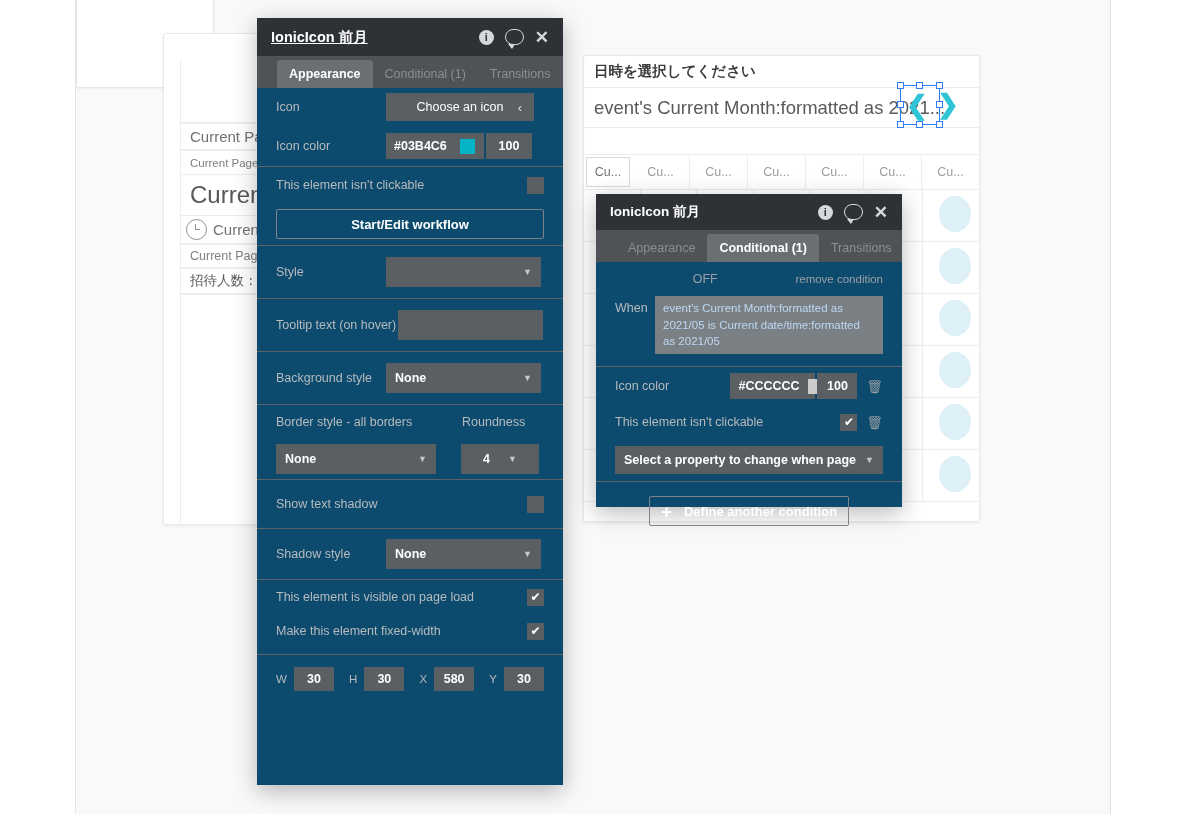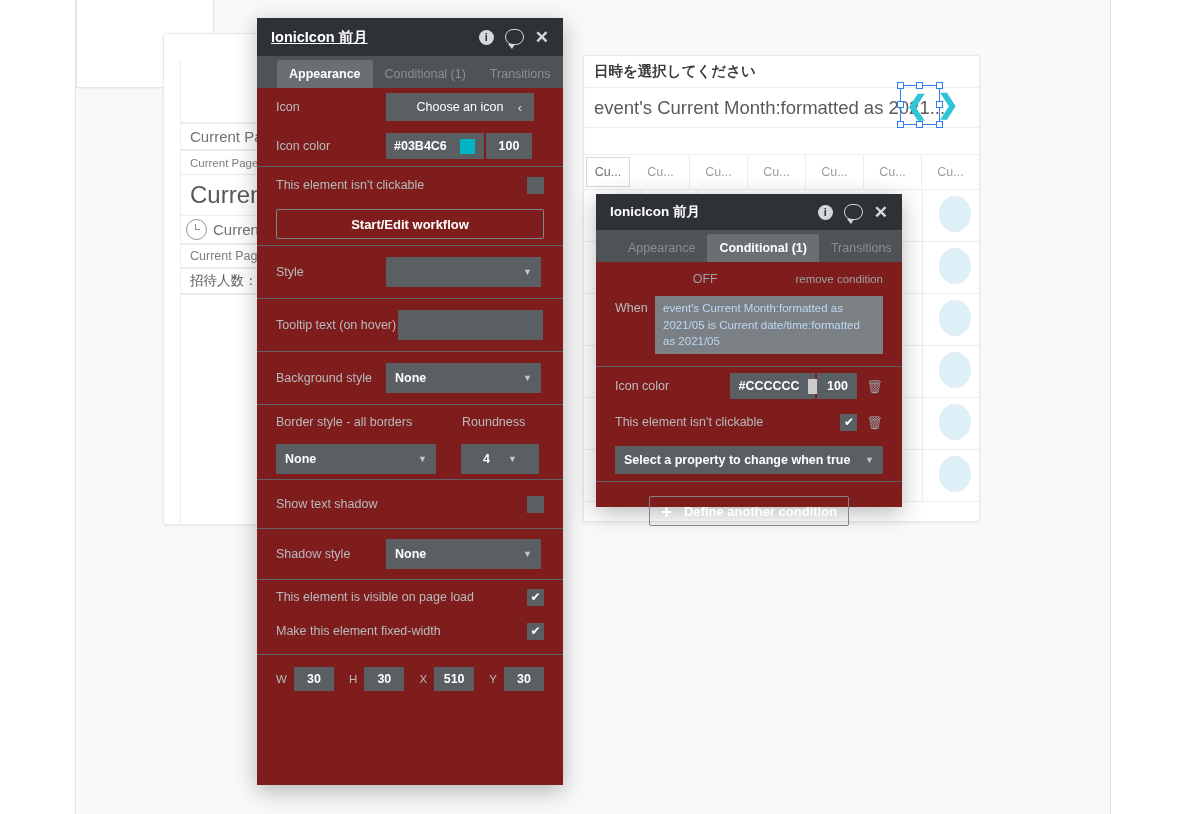--- a/index.html
+++ b/index.html
@@ -130,21 +130,21 @@
   }
   .chev-left, .chev-right {
     position: absolute; font-size: 26px; color: #2fc5d6; font-weight: bold; line-height: 1;
   }
   .chev-left { left: 906px; top: 92px; }
   .chev-right { left: 937px; top: 91px; }
 
   
   .panel {
     position: absolute;
-    background: #7f1d1d;
+    background: #0c4a6e;
     box-shadow: 0 6px 22px rgba(0,0,0,.28);
     font-family: "Liberation Sans", sans-serif;
   }
   .panel-header {
     background: #2e3236;
     display: flex; align-items: center;
     box-sizing: border-box;
   }
   .panel-title {
     color: #ffffff; font-weight: bold;
@@ -493,21 +493,21 @@
       </div>
 
       <div class="sep" style="margin-top:6px"></div>
 
       <div class="prow" style="height:48px">
         <span class="dim-label">W</span>
         <span class="numfield">30</span>
         <span class="dim-label" style="margin-left:15px">H</span>
         <span class="numfield">30</span>
         <span class="dim-label" style="margin-left:15px">X</span>
-        <span class="numfield">510</span>
+        <span class="numfield">580</span>
         <span class="dim-label" style="margin-left:15px">Y</span>
         <span class="numfield">30</span>
       </div>
 
     </div>
   </div>
 
   <div class="panel" id="panelB">
     <div class="panel-header">
       <span class="panel-title">IonicIcon 前月</span>
@@ -549,21 +549,21 @@
       </div>
 
       <div class="prow" style="height:32px">
         <span class="plabel" style="flex:1">This element isn't clickable</span>
         <span class="checkbox">✔</span>
         <span class="trash" style="margin-left:9px">🗑</span>
       </div>
 
       <div class="prow" style="height:42px">
         <span class="field dropdown" style="width:100%;height:28px;font-weight:bold;">
-          <span>Select a property to change when true</span>
+          <span>Select a property to change when page</span>
           <span class="caret">▼</span>
         </span>
       </div>
 
       <div class="sep"></div>
 
       <div class="prow" style="height:58px;justify-content:center;">
         <span class="btn-outline" style="width:200px;gap:12px;">
           <span style="font-size:19px;line-height:1;">+</span>
           <span>Define another condition</span>

